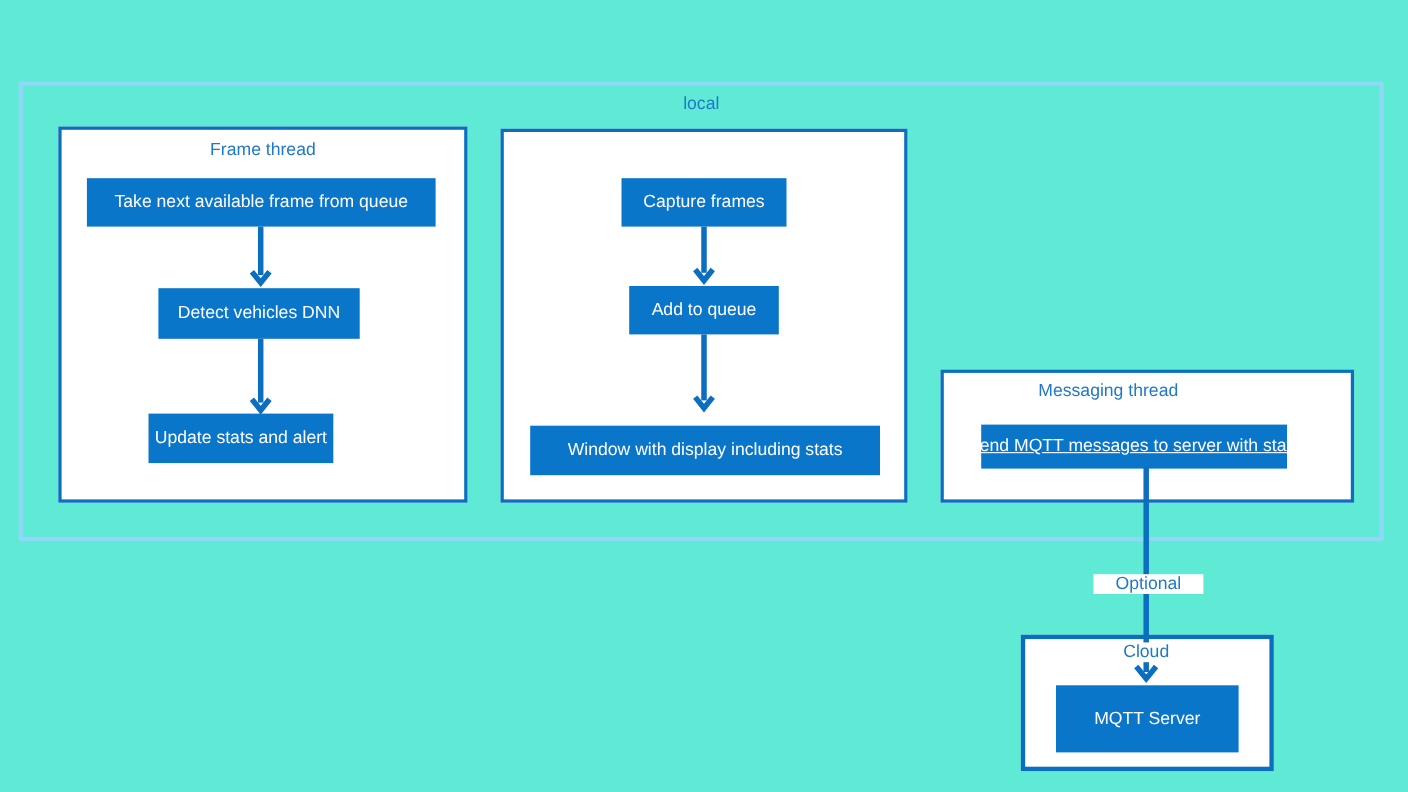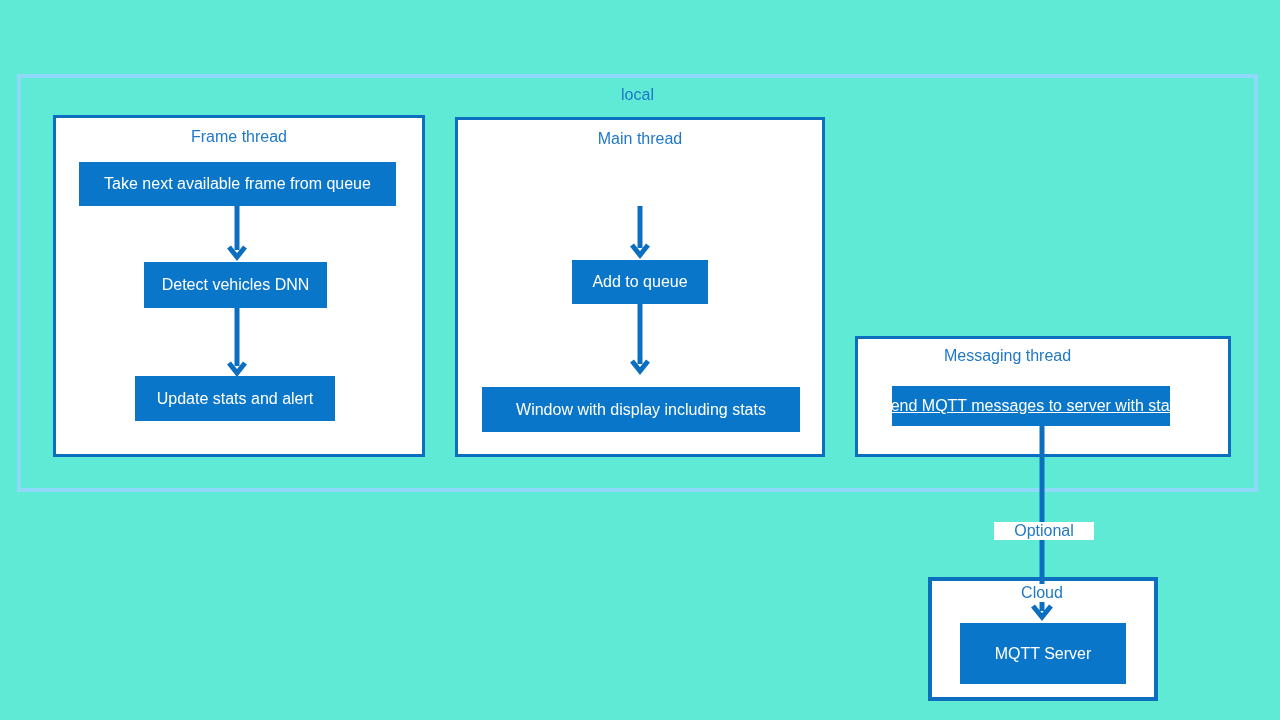--- a/index.html
+++ b/index.html
@@ -67,25 +67,25 @@
     <path d="M4 41 L12 51 L20 41" fill="none" stroke="#0c6ebf" stroke-width="5"></path>
   </svg>
 
   <div class="abs node" style="left:144px; top:262px; width:183px; height:46px;">Detect vehicles DNN</div>
 
   <svg class="arrow" style="left:225px; top:308px;" width="24" height="70" viewBox="0 0 24 70">
     <line x1="12" y1="0" x2="12" y2="58" stroke="#0c6ebf" stroke-width="5"></line>
     <path d="M4 55 L12 65 L20 55" fill="none" stroke="#0c6ebf" stroke-width="5"></path>
   </svg>
 
-  <div class="abs node" style="left:135px; top:376px; width:200px; height:45px;">Update stats and alert</div>
+  <div class="abs node" style="left:135px; top:376px; width:168px; height:45px;">Update stats and alert</div>
 
   <div class="abs thread-box" style="left:455px; top:117px; width:370px; height:340px;"></div>
-  <div class="abs group-title" style="left:455px; top:130px; width:370px;">Main thread</div>
 
+  <div class="abs node" style="left:565px; top:162px; width:150px; height:44px;">Capture frames</div>
 
   <svg class="arrow" style="left:628px; top:206px;" width="24" height="58" viewBox="0 0 24 58">
     <line x1="12" y1="0" x2="12" y2="42" stroke="#0c6ebf" stroke-width="5"></line>
     <path d="M4 39 L12 49 L20 39" fill="none" stroke="#0c6ebf" stroke-width="5"></path>
   </svg>
 
   <div class="abs node" style="left:572px; top:260px; width:136px; height:44px;">Add to queue</div>
 
   <svg class="arrow" style="left:628px; top:304px;" width="24" height="72" viewBox="0 0 24 72">
     <line x1="12" y1="0" x2="12" y2="60" stroke="#0c6ebf" stroke-width="5"></line>

